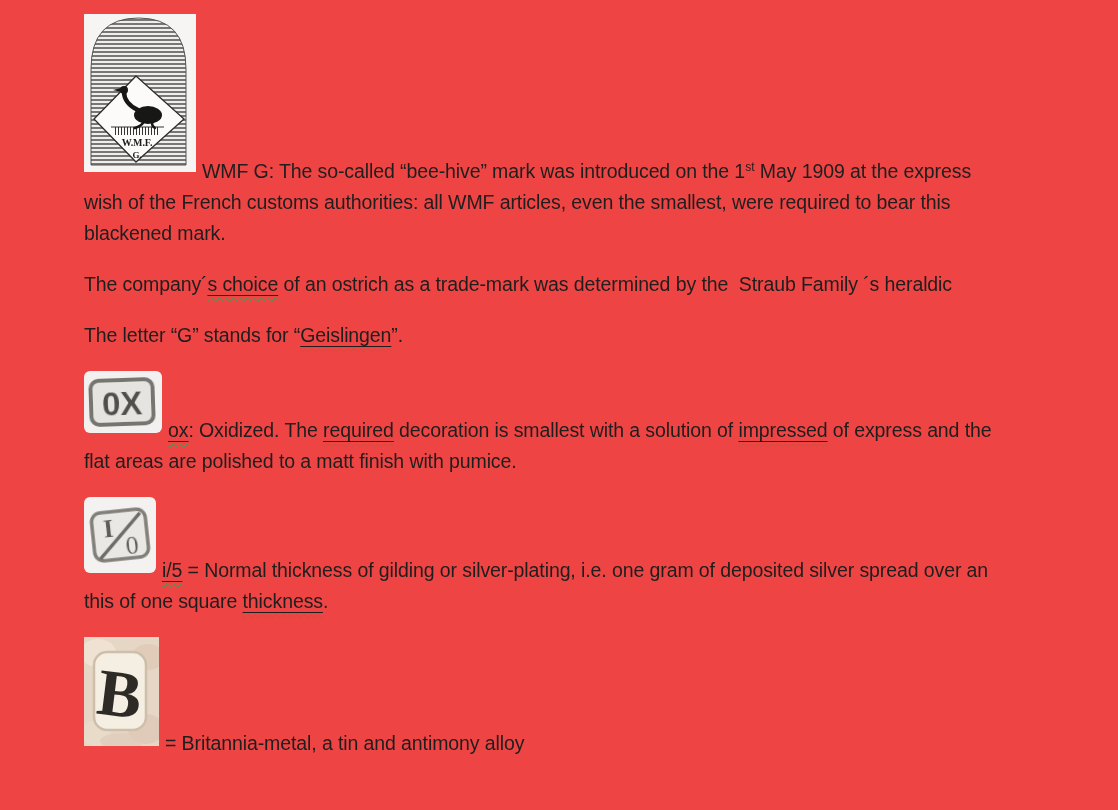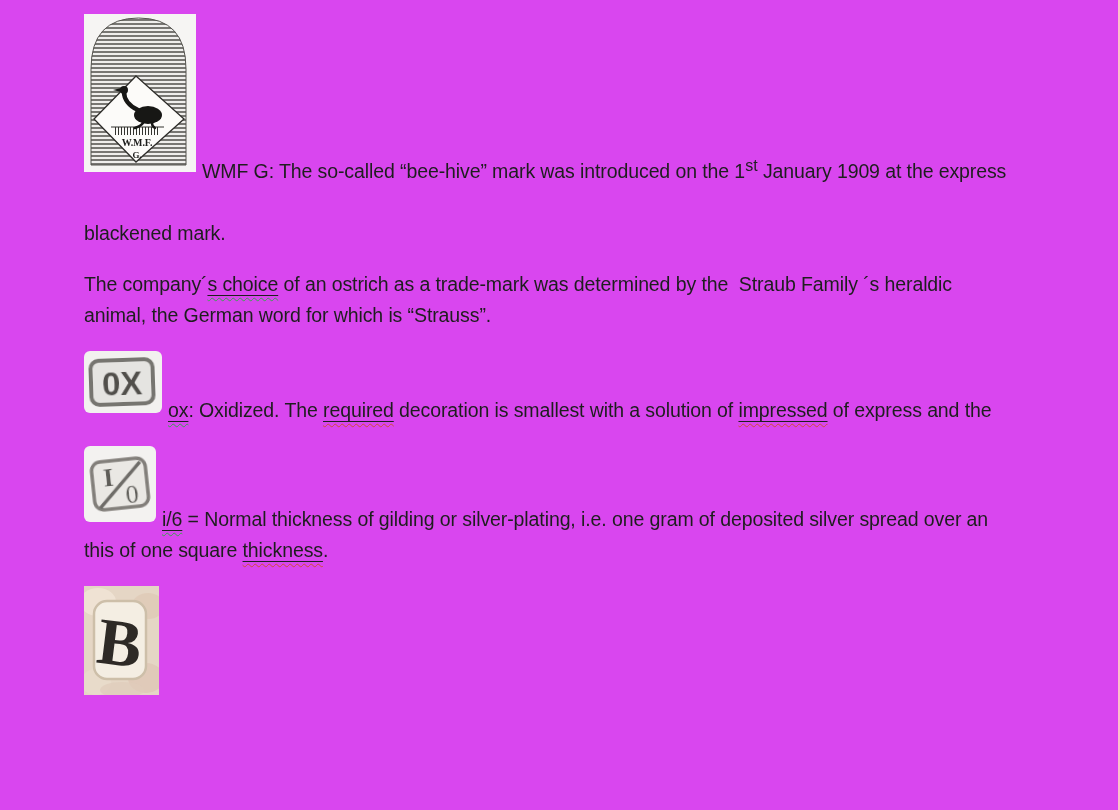--- a/index.html
+++ b/index.html
@@ -1,32 +1,32 @@
 <!DOCTYPE html>
 <html><head>
 <meta charset="utf-8">
 <style>
   html,body { margin:0; padding:0; background:#ffffff; }
   .page {
     position:relative;
     width:1118px; height:810px;
     box-sizing:border-box;
     padding:14px 76px 0 84px;
-    background:#d946ef;
+    background:#ef4444;
     overflow:hidden;
     font-family:"Liberation Sans", sans-serif;
     font-size:19.5px;
     line-height:31px;
     letter-spacing:-0.1px;
     color:#1e1e1e;
   }
   .para { margin:0 0 20px 0; white-space:pre; }
   .img  { display:inline-block; vertical-align:4px; margin-right:6px; }
   .img-beehive { vertical-align:6px; }
-  sup.sup { font-size:16px; line-height:0; vertical-align:7px; letter-spacing:0; }
+  sup.sup { font-size:12px; line-height:0; vertical-align:7px; letter-spacing:0; }
   .u {
     text-decoration:underline;
     text-decoration-thickness:1.4px;
     text-underline-offset:3.5px;
     text-decoration-color:#1e1e1e;
   }
   .wavy {
     text-decoration-line:underline;
     text-decoration-style:wavy;
     text-decoration-thickness:1px;
@@ -58,64 +58,65 @@
         <g fill="#171715">
           <ellipse cx="64" cy="101" rx="14" ry="9"></ellipse>
           <path d="M54,96 C45,92 40,85 40,78" fill="none" stroke="#171715" stroke-width="4.5" stroke-linecap="round"></path>
           <circle cx="40" cy="76" r="4"></circle>
           <path d="M37,74 l-8,2 8,2 z"></path>
           <path d="M59,109 C57,112 54,113 51,114" fill="none" stroke="#171715" stroke-width="2.4" stroke-linecap="round"></path>
           <path d="M68,109 C68,111 69,113 71,114" fill="none" stroke="#171715" stroke-width="2.4" stroke-linecap="round"></path>
         </g>
         <text x="53" y="132" text-anchor="middle" font-family="'Liberation Serif',serif" font-size="10" font-weight="bold" fill="#1c1c1a">W.M.F.</text>
         <text x="53" y="144" text-anchor="middle" font-family="'Liberation Serif',serif" font-size="9" font-weight="bold" fill="#1c1c1a">G.</text>
-      </svg><span>WMF G: The so-called “bee-hive” mark was introduced on the 1</span><sup class="sup">st</sup><span> January 1909 at the express</span><br><br><span>blackened mark.</span></p>
+      </svg><span>WMF G: The so-called “bee-hive” mark was introduced on the 1</span><sup class="sup">st</sup><span> May 1909 at the express</span><br><span>wish of the French customs authorities: all WMF articles, even the smallest, were required to bear this</span><br><span>blackened mark.</span></p>
 
-  <p class="para"><span>The company´</span><span class="u"><span class="wavy wavy-green">s choice</span></span><span> of an ostrich as a trade-mark was determined by the  Straub Family ´s heraldic</span><br><span>animal, the German word for which is “Strauss”.</span></p>
+  <p class="para"><span>The company´</span><span class="u"><span class="wavy wavy-green">s choice</span></span><span> of an ostrich as a trade-mark was determined by the  Straub Family ´s heraldic</span><br></p>
 
+  <p class="para"><span>The letter “G” stands for “</span><span class="u"><span class="wavy wavy-red">Geislingen</span></span><span>”.</span></p>
 
   <p class="para"><svg class="img" width="78" height="62" viewBox="0 0 78 62" xmlns="http://www.w3.org/2000/svg">
         <defs>
           <filter id="blurA" x="-10%" y="-10%" width="120%" height="120%">
             <feGaussianBlur stdDeviation="0.6"></feGaussianBlur>
           </filter>
         </defs>
         <rect width="78" height="62" rx="6" fill="#f2f1ef"></rect>
         <g filter="url(#blurA)" transform="rotate(-2 39 31)">
           <rect x="7" y="9" width="62" height="44" rx="8" fill="#e5e4e1" stroke="#76746f" stroke-width="4"></rect>
           <text x="38" y="44" text-anchor="middle" font-family="'Liberation Sans',sans-serif" font-size="33" font-weight="bold" fill="#514f4c">0X</text>
         </g>
-      </svg><span class="u"><span class="wavy wavy-green">ox</span></span><span>: Oxidized. The </span><span class="u"><span class="wavy wavy-red">required</span></span><span> decoration is smallest with a solution of </span><span class="u"><span class="wavy wavy-red">impressed</span></span><span> of express and the</span><br></p>
+      </svg><span class="u"><span class="wavy wavy-green">ox</span></span><span>: Oxidized. The </span><span class="u"><span class="wavy wavy-red">required</span></span><span> decoration is smallest with a solution of </span><span class="u"><span class="wavy wavy-red">impressed</span></span><span> of express and the</span><br><span>flat areas are polished to a matt finish with pumice.</span></p>
 
   <p class="para"><svg class="img" width="72" height="76" viewBox="0 0 72 76" xmlns="http://www.w3.org/2000/svg">
         <defs>
           <filter id="blurB" x="-10%" y="-10%" width="120%" height="120%">
             <feGaussianBlur stdDeviation="0.55"></feGaussianBlur>
           </filter>
         </defs>
         <rect width="72" height="76" rx="6" fill="#f3f2f0"></rect>
         <g filter="url(#blurB)" transform="rotate(-6 36 38)">
           <rect x="9" y="14" width="54" height="48" rx="9" fill="#eae8e4" stroke="#827f7a" stroke-width="3.5"></rect>
           <line x1="14" y1="60" x2="58" y2="18" stroke="#6e6c68" stroke-width="3.5"></line>
           <text x="25" y="39" text-anchor="middle" font-family="'Liberation Serif',serif" font-size="26" font-weight="bold" fill="#5f5d59">I</text>
           <text x="47" y="58" text-anchor="middle" font-family="'Liberation Serif',serif" font-size="26" fill="#5f5d59">0</text>
         </g>
-      </svg><span class="u"><span class="wavy wavy-green">i/6</span></span><span> = Normal thickness of gilding or silver-plating, i.e. one gram of deposited silver spread over an</span><br><span>this of one square </span><span class="u"><span class="wavy wavy-red">thickness</span></span><span>.</span></p>
+      </svg><span class="u"><span class="wavy wavy-green">i/5</span></span><span> = Normal thickness of gilding or silver-plating, i.e. one gram of deposited silver spread over an</span><br><span>this of one square </span><span class="u"><span class="wavy wavy-red">thickness</span></span><span>.</span></p>
 
   <p class="para"><svg class="img" width="75" height="109" viewBox="0 0 75 109" xmlns="http://www.w3.org/2000/svg">
         <defs>
           <filter id="blurC" x="-10%" y="-10%" width="120%" height="120%">
             <feGaussianBlur stdDeviation="0.45"></feGaussianBlur>
           </filter>
         </defs>
         <rect width="75" height="109" fill="#e5d6c5"></rect>
         <ellipse cx="14" cy="16" rx="18" ry="14" fill="#efe3d4" opacity="0.9"></ellipse>
         <ellipse cx="64" cy="20" rx="16" ry="13" fill="#dec7b4" opacity="0.7"></ellipse>
         <ellipse cx="62" cy="92" rx="18" ry="15" fill="#dcc2b0" opacity="0.6"></ellipse>
         <ellipse cx="12" cy="96" rx="15" ry="13" fill="#e9dccb" opacity="0.8"></ellipse>
         <ellipse cx="38" cy="104" rx="22" ry="8" fill="#e0ccba" opacity="0.7"></ellipse>
         <g filter="url(#blurC)">
           <rect x="10" y="15" width="52" height="78" rx="13" fill="#f4eee3" stroke="#cdbfa9" stroke-width="2.5"></rect>
           <text x="36" y="79" text-anchor="middle" font-family="'Liberation Serif',serif" font-size="66" font-weight="bold" fill="#2f2c28" transform="rotate(7 36 55)">B</text>
         </g>
-      </svg></p>
+      </svg><span>= Britannia-metal, a tin and antimony alloy</span></p>
 
 </div>
 
 </body></html>

